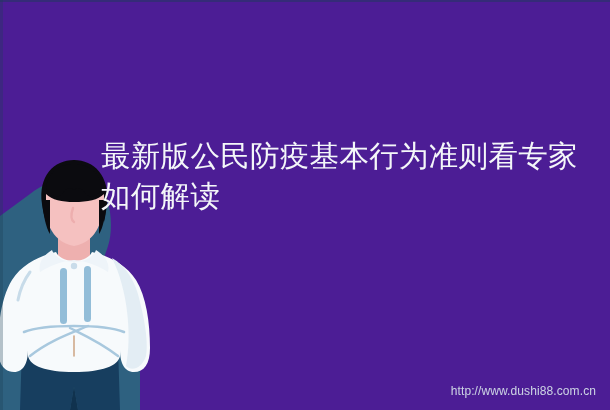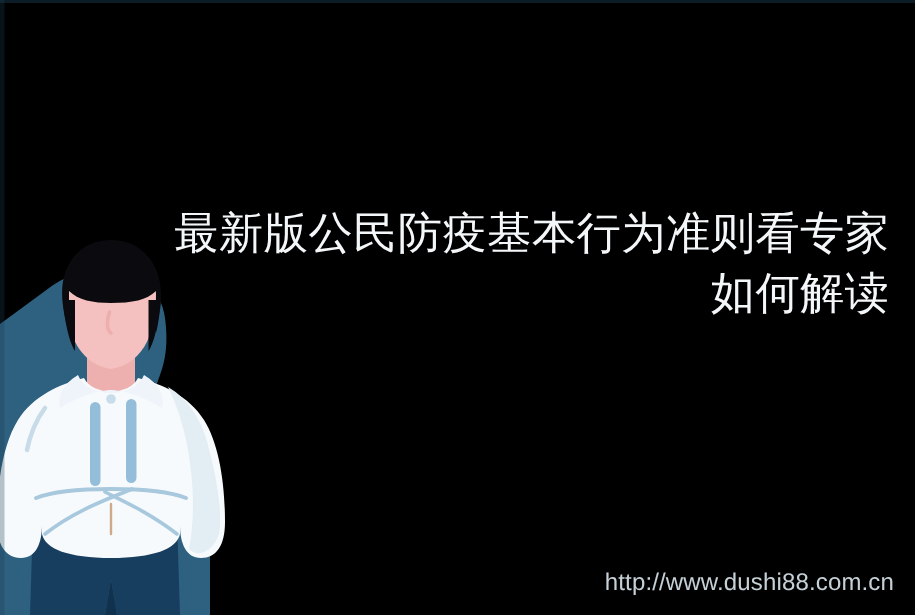--- a/index.html
+++ b/index.html
@@ -5,23 +5,22 @@
   html, body {
     margin: 0;
     padding: 0;
     background: #ffffff;
   }
   #poster {
     position: relative;
     width: 610px;
     height: 410px;
     overflow: hidden;
-    background: #000000;
+    background: #4c1d95;
     font-family: "Liberation Sans", "DejaVu Sans", sans-serif;
-    text-align: right;
   }
   
   #poster::before {
     content: "";
     position: absolute;
     inset: 0;
     pointer-events: none;
     box-shadow: inset 0 2px 0 rgba(26,62,84,0.45),
                 inset 3px 0 0 rgba(26,62,84,0.30);
     z-index: 40;
@@ -42,21 +41,21 @@
     white-space: normal;
     word-break: break-all;
   }
 
   
   .watermark {
     position: absolute;
     right: 14px;
     bottom: 12px;
     color: #d6e2ea;
-    font-size: 16px;
+    font-size: 12px;
     letter-spacing: 0.1px;
     z-index: 30;
     opacity: 0.92;
   }
 
   
   .figure {
     position: absolute;
     left: 0;
     bottom: 0;

